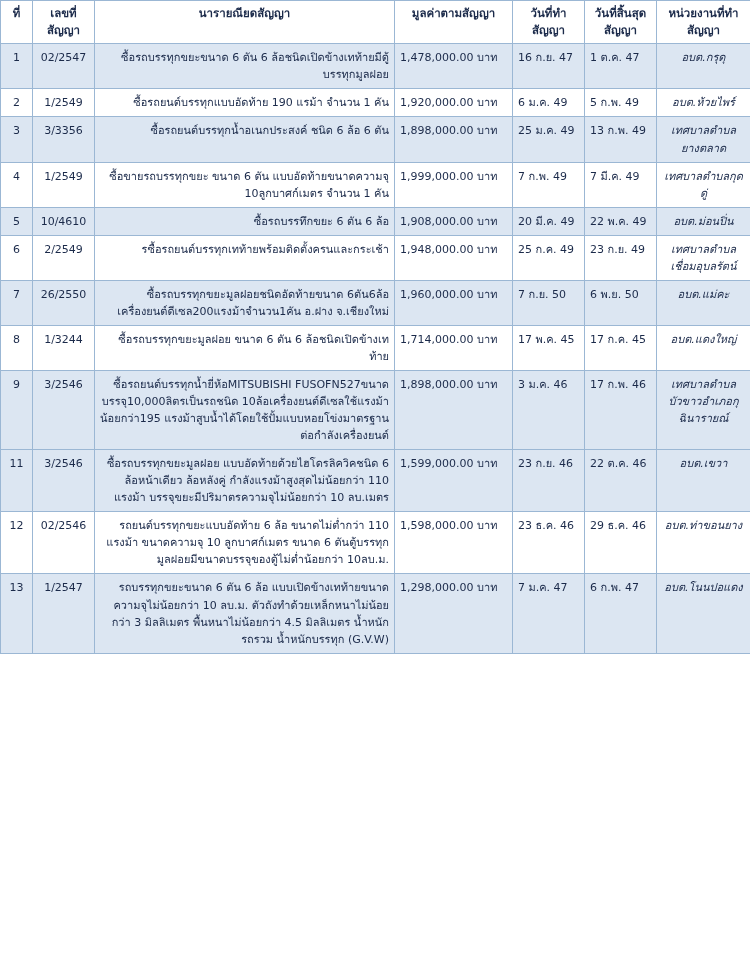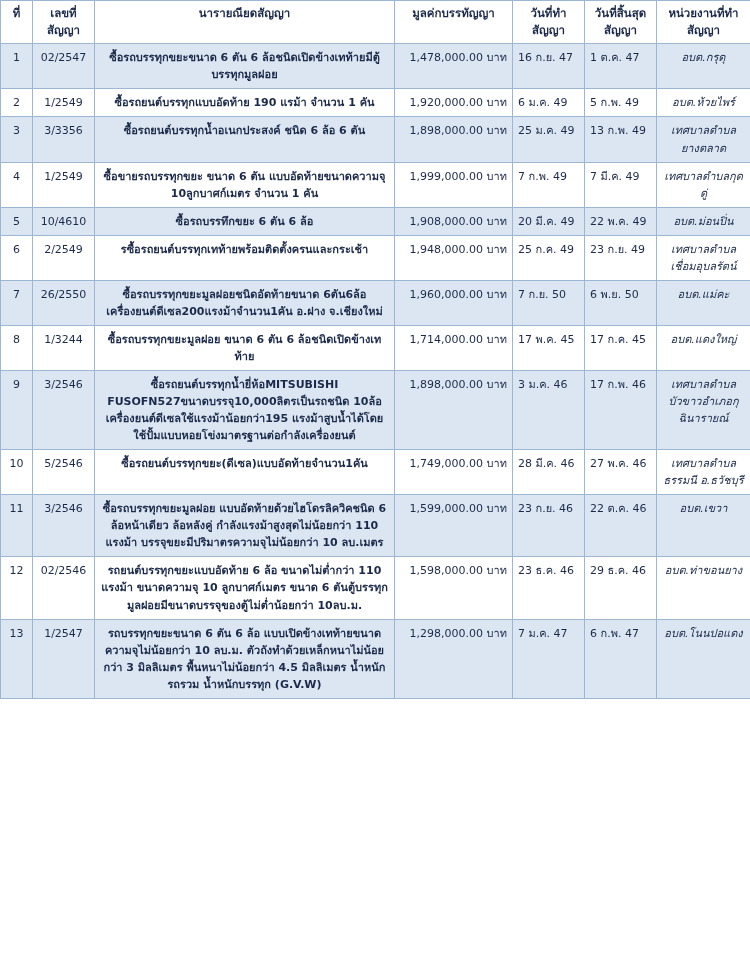--- a/index.html
+++ b/index.html
@@ -53,27 +53,26 @@
   tbody tr td {
     background: #ffffff;
   }
   td.col-no {
     text-align: center;
   }
   td.col-num {
     text-align: center;
   }
   td.col-detail {
-    text-align: center;
+    text-align: right;
     padding-left: 7px;
     padding-right: 4px;
-    font-weight: bold;
   }
   td.col-value {
-    text-align: right;
+    text-align: left;
   }
   td.col-date {
   }
   td.col-agency {
     text-align: center;
     line-height: 1.6;
     font-style: italic;
   }
   
   tbody tr { height: auto; }
@@ -90,21 +89,21 @@
       <col class="c-value">
       <col class="c-date1">
       <col class="c-date2">
       <col class="c-agency">
     </colgroup>
     <thead>
       <tr>
         <th>ที่</th>
         <th>เลขที่ สัญญา</th>
         <th>นารายณียดสัญญา</th>
-        <th>มูลค่กบรรทัญญา</th>
+        <th>มูลค่าตามสัญญา</th>
         <th>วันที่ทำ สัญญา</th>
         <th>วันที่สิ้นสุด สัญญา</th>
         <th>หน่วยงานที่ทำ สัญญา</th>
       </tr>
     </thead>
     <tbody>
       <tr class="alt">
         <td class="col-no">1</td>
         <td class="col-num">02/2547</td>
         <td class="col-detail">ซื้อรถบรรทุกขยะขนาด 6 ตัน 6 ล้อชนิดเปิดข้างเทท้ายมีตู้บรรทุกมูลฝอย</td>
@@ -178,29 +177,20 @@
       </tr>
       <tr class="alt">
         <td class="col-no">9</td>
         <td class="col-num">3/2546</td>
         <td class="col-detail">ซื้อรถยนต์บรรทุกน้ำยี่ห้อMITSUBISHI FUSOFN527ขนาดบรรจุ10,000ลิตรเป็นรถชนิด 10ล้อเครื่องยนต์ดีเซลใช้แรงม้าน้อยกว่า195 แรงม้าสูบน้ำได้โดยใช้ปั้มแบบหอยโข่งมาตรฐานต่อกำลังเครื่องยนต์</td>
         <td class="col-value">1,898,000.00 บาท</td>
         <td class="col-date">3 ม.ค. 46</td>
         <td class="col-date">17 ก.พ. 46</td>
         <td class="col-agency">เทศบาลตำบลบัวขาวอำเภอกุฉินารายณ์</td>
       </tr>
-      <tr>
-        <td class="col-no">10</td>
-        <td class="col-num">5/2546</td>
-        <td class="col-detail">ซื้อรถยนต์บรรทุกขยะ(ดีเซล)แบบอัดท้ายจำนวน1คัน</td>
-        <td class="col-value">1,749,000.00 บาท</td>
-        <td class="col-date">28 มี.ค. 46</td>
-        <td class="col-date">27 พ.ค. 46</td>
-        <td class="col-agency">เทศบาลตำบลธรรมนี อ.ธวัชบุรี</td>
-      </tr>
       <tr class="alt">
         <td class="col-no">11</td>
         <td class="col-num">3/2546</td>
         <td class="col-detail">ซื้อรถบรรทุกขยะมูลฝอย แบบอัดท้ายด้วยไฮโดรลิควิคชนิด 6 ล้อหน้าเดียว ล้อหลังคู่ กำลังแรงม้าสูงสุดไม่น้อยกว่า 110 แรงม้า บรรจุขยะมีปริมาตรความจุไม่น้อยกว่า 10 ลบ.เมตร</td>
         <td class="col-value">1,599,000.00 บาท</td>
         <td class="col-date">23 ก.ย. 46</td>
         <td class="col-date">22 ต.ค. 46</td>
         <td class="col-agency">อบต.เขวา</td>
       </tr>
       <tr>

